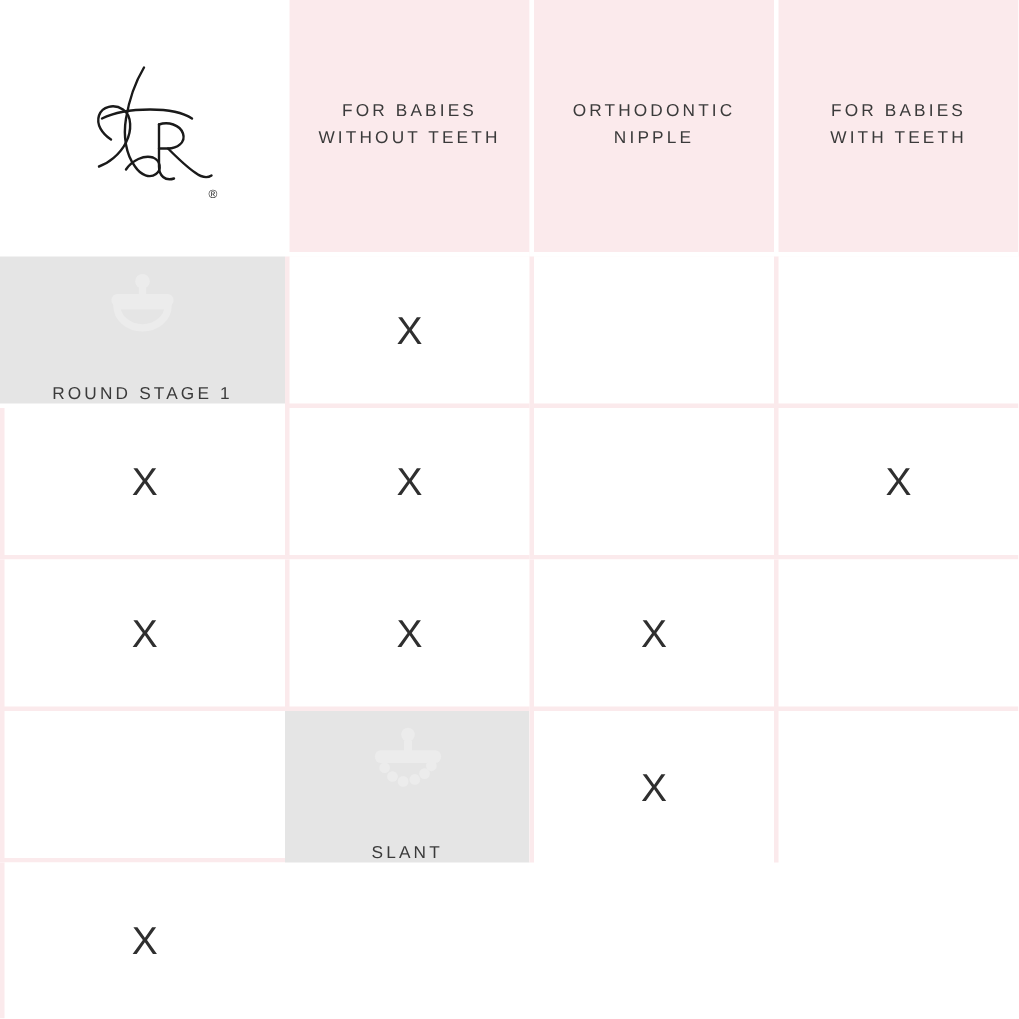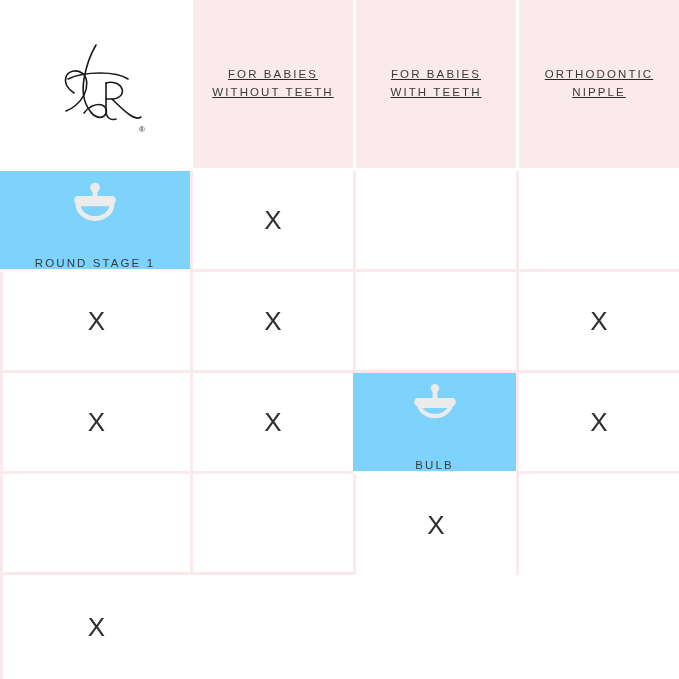--- a/index.html
+++ b/index.html
@@ -40,34 +40,33 @@
     height: 110px;
     display: block;
   }
   .col-head {
     background: #fbeaec;
     border-left: 3px solid #ffffff;
     border-bottom: 3px solid #ffffff;
     flex-direction: column;
     text-align: center;
     padding: 0 14px;
-    text-decoration: underline;
   }
   .col-head-label {
     font-size: 11.5px;
     letter-spacing: 2.1px;
     line-height: 1.55;
     color: #3a3a3a;
     text-transform: uppercase;
     font-weight: 400;
   }
 
   
   .row-head {
-    background: #7dd3fc;
+    background: #e5e5e5;
     border-bottom: 3px solid #ffffff;
     flex-direction: column;
     justify-content: flex-start;
     padding-top: 8px;
     gap: 31px;
   }
   .row-head-label {
     font-size: 11.5px;
     letter-spacing: 2.1px;
     color: #3a3a3a;
@@ -114,24 +113,24 @@
         <path d="M72 68 C78 74, 84 80, 90 84 C94 87, 98 88, 101 86"></path>
       </g>
       <text x="99" y="101" font-family="Liberation Sans, sans-serif" font-size="8" fill="#1a1a1a">®</text>
     </svg>
   </div>
 
   <div class="cell col-head">
     <div class="col-head-label">FOR BABIES WITHOUT TEETH</div>
   </div>
   <div class="cell col-head">
+    <div class="col-head-label">ORTHODONTIC NIPPLE</div>
+  </div>
+  <div class="cell col-head">
     <div class="col-head-label">FOR BABIES WITH TEETH</div>
-  </div>
-  <div class="cell col-head">
-    <div class="col-head-label">ORTHODONTIC NIPPLE</div>
   </div>
 
   <div class="cell row-head">
     <svg class="paci" viewBox="0 0 100 74">
       <circle cx="50" cy="14" r="8" fill="#ececec"></circle>
       <rect x="46" y="20" width="8" height="10" fill="#ececec"></rect>
       <rect x="16" y="28" width="68" height="13" rx="6" fill="#ececec"></rect>
       <path d="M22 41 A28 24 0 0 0 78 41 Z" fill="none" stroke="#ececec" stroke-width="8"></path>
     </svg>
     <div class="row-head-label">ROUND STAGE 1</div>
@@ -159,39 +158,46 @@
   <div class="cell data">
     <span class="mark">X</span>
   </div>
   <div class="cell data">
     <span class="mark">X</span>
   </div>
   <div class="cell data">
     <span class="mark">X</span>
   </div>
 
-  <div class="cell row-head">
+  <div class="cell data">
+    <span class="mark">X</span>
+  </div>
+  <div class="cell data">
+    <span class="mark"></span>
+  </div>
+  <div class="cell data">
+    <span class="mark"></span>
+  </div>
+
+  <div class="cell row-head" style="border-bottom:none">
     <svg class="paci" viewBox="0 0 100 74">
       <circle cx="50" cy="12" r="7" fill="#ececec"></circle>
       <rect x="46" y="18" width="8" height="12" fill="#ececec"></rect>
       <rect x="16" y="28" width="68" height="13" rx="6" fill="#ececec"></rect>
-      <path d="M24 41 A27 23 0 0 0 76 41 Z" fill="none" stroke="#ececec" stroke-width="7"></path>
+      <g fill="#ececec">
+        <circle cx="26" cy="46" r="5.5"></circle>
+          <circle cx="34" cy="55" r="5.5"></circle>
+        <circle cx="45" cy="60" r="5.5"></circle>
+          <circle cx="57" cy="58" r="5.5"></circle>
+        <circle cx="67" cy="52" r="5.5"></circle>
+          <circle cx="74" cy="44" r="5.5"></circle>
+      </g>
     </svg>
-    <div class="row-head-label">BULB</div>
-  </div>
-  <div class="cell data">
-    <span class="mark">X</span>
-  </div>
-  <div class="cell data">
-    <span class="mark"></span>
-  </div>
-  <div class="cell data">
-    <span class="mark"></span>
-  </div>
-
+    <div class="row-head-label">SLANT</div>
+  </div>
   <div class="cell data last-row">
     <span class="mark">X</span>
   </div>
   <div class="cell data last-row">
     <span class="mark"></span>
   </div>
   <div class="cell data last-row">
     <span class="mark">X</span>
   </div>
 

